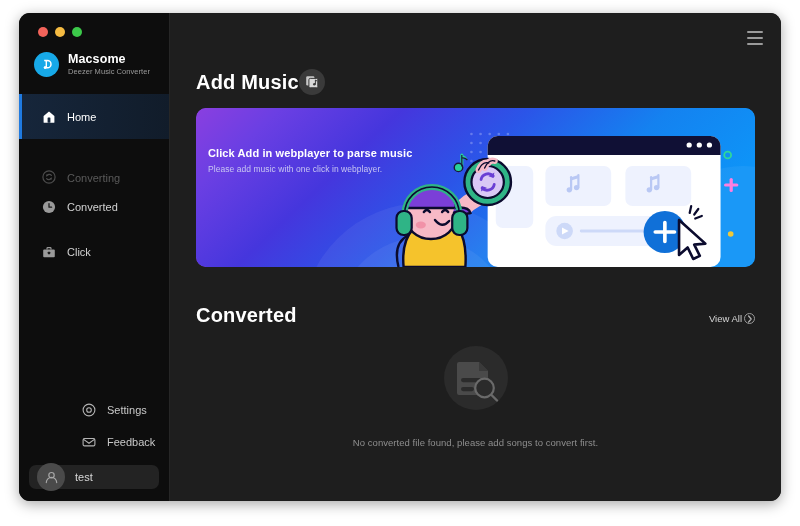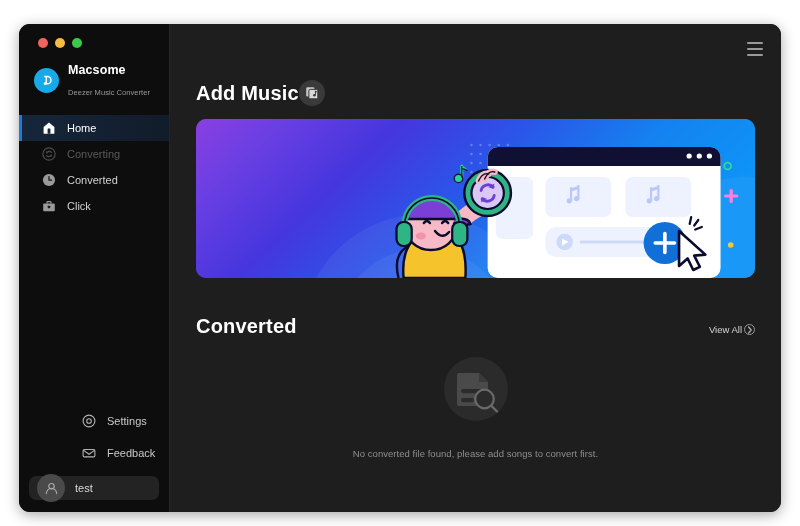--- a/index.html
+++ b/index.html
@@ -6,21 +6,21 @@
   html, body {
     width: 800px; height: 526px;
     background: #ffffff;
     font-family: "Liberation Sans", sans-serif;
     overflow: hidden;
   }
 
   
   .app-window {
     position: absolute;
-    left: 19px; top: 24px;
+    left: 19px; top: 13px;
     width: 762px; height: 488px;
     background: #1b1b1b;
     border-radius: 11px;
     overflow: hidden;
     display: flex;
     box-shadow: 0 3px 14px rgba(0,0,0,0.35);
   }
 
   
   .sidebar {
@@ -51,46 +51,46 @@
     display: flex; align-items: center; justify-content: center;
     flex: 0 0 25px;
   }
   .brand-logo svg { display: block; }
   .brand-text { line-height: 1.15; }
   .brand-name {
     font-size: 12.5px; font-weight: bold; color: #ffffff;
     letter-spacing: .1px;
   }
   .brand-sub {
-    font-size: 7.5px; color: #9a9a9a; margin-top: 12px;
+    font-size: 7.5px; color: #9a9a9a; margin-top: 2px;
     letter-spacing: .05px;
   }
 
   .nav { margin-top: 17px; }
   .nav-item {
     position: relative;
-    height: 26px;
+    height: 45px;
     display: flex; align-items: center;
     padding-left: 22px;
     gap: 11px;
     color: #d2d2d2;
     font-size: 11px;
     cursor: pointer;
   }
   .nav-item .nav-ico { width: 15px; height: 15px; flex: 0 0 15px; display:flex; align-items:center; justify-content:center;}
   .nav-item.active {
     background: linear-gradient(90deg,#16263b 0%, #111c2a 100%);
     color: #ffffff;
   }
   .nav-item.active::before {
     content: "";
     position: absolute; left: 0; top: 0; bottom: 0;
     width: 3px; background: #1f7ae0;
   }
-  .nav-item.disabled { color: #5a5a5a; }
+  .nav-item.disabled { color: #5a5a5a; align-items: flex-end; }
 
   .sidebar-bottom { margin-top: auto; padding-bottom: 12px; }
   .bottom-item {
     height: 32px;
     display: flex; align-items: center;
     padding-left: 22px; gap: 11px;
     color: #c9c9c9; font-size: 11px; cursor: pointer; margin-left: 40px;
   }
   .bottom-item .nav-ico { width: 15px; height: 15px; flex:0 0 15px; display:flex;align-items:center;justify-content:center;}
 
@@ -467,20 +467,24 @@
 
               <path d="M206 106 a27 27 0 0 1 54 0" fill="none" stroke="#2fb486" stroke-width="6"></path>
               <path d="M206 106 a27 27 0 0 1 54 0" fill="none" stroke="#0b0b2e" stroke-width="1.6"></path>
               <rect x="198" y="103" width="15" height="24" rx="7" fill="#2fb486" stroke="#0b0b2e" stroke-width="2.2"></rect>
               <rect x="253" y="103" width="15" height="24" rx="7" fill="#2fb486" stroke="#0b0b2e" stroke-width="2.2"></rect>
             </g>
           </g>
         </svg>
       </div>
 
+      <div class="banner-text">
+        <div class="banner-title">Click Add in webplayer to parse music</div>
+        <div class="banner-sub">Please add music with one click in webplayer.</div>
+      </div>
     </div>
 
     <div class="converted-head">
       <div class="section-title">Converted</div>
       <div class="view-all">
         <span>View All</span>
         <span class="view-all-ring">
           <svg width="6" height="8" viewBox="0 0 6 8">
             <path d="M1.6 1 L4.2 4 L1.6 7" fill="none" stroke="#b4b4b4" stroke-width="1.2" stroke-linecap="round" stroke-linejoin="round"></path>
           </svg>

